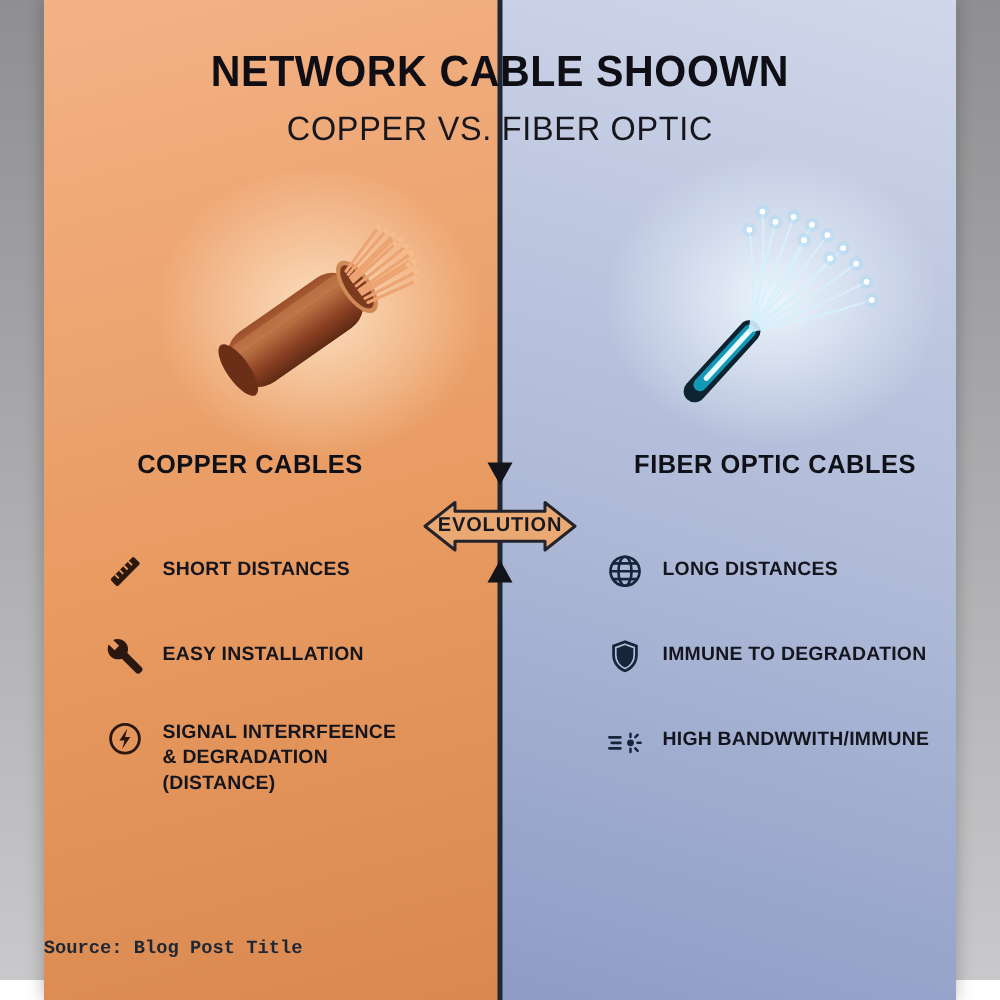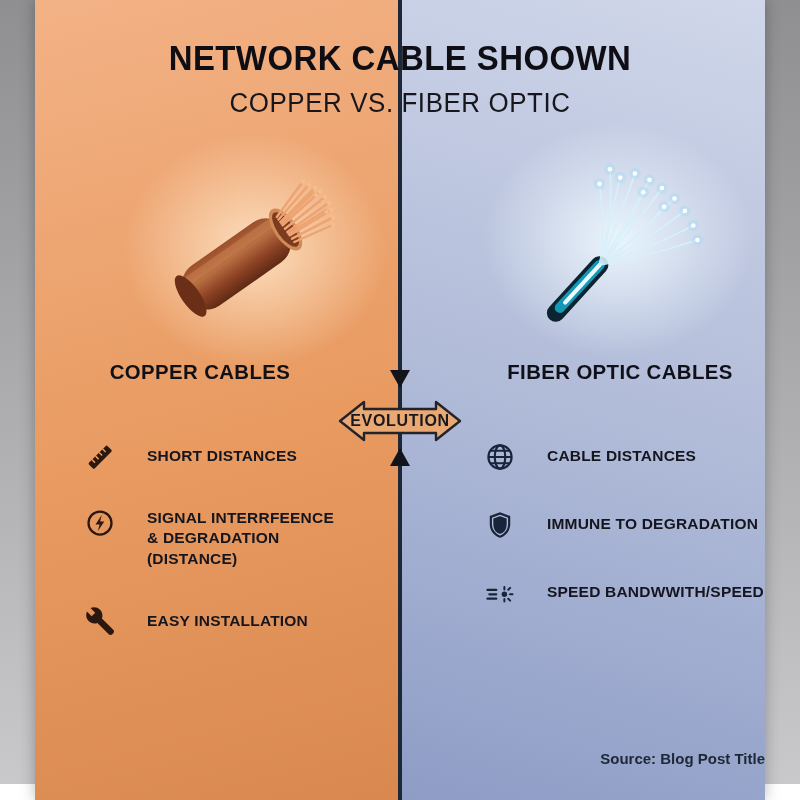--- a/index.html
+++ b/index.html
@@ -51,29 +51,29 @@
 
   .arrow { position:absolute; width:0; height:0; left:355px; }
   .arrow.down { top:370px; border-left:10px solid transparent; border-right:10px solid transparent;
                 border-top:18px solid #13131a; }
   .arrow.up   { top:448px; border-left:10px solid transparent; border-right:10px solid transparent;
                 border-bottom:18px solid #13131a; }
 
   .features { position:absolute; width:322px; }
   #features-copper { left:50px;  top:440px; color:var(--copper_icon,#2a1710); }
   #features-fiber  { left:450px; top:440px; color:var(--fiber_icon,#18243a); }
-  .feature { display:flex; align-items:center; gap:32px; margin-bottom:35px; min-height:33px; }
+  .feature { display:flex; align-items:center; gap:15px; margin-bottom:35px; min-height:33px; }
   .feature.top-align { align-items:flex-start; }
   .feature .ficon { width:30px; height:30px; flex:0 0 30px; }
   .feature .ficon svg { width:100%; height:100%; display:block; }
   .feature .flabel { font-size:15.5px; font-weight:700; letter-spacing:.2px; color:#15151e;
                      white-space:pre-line; line-height:1.32; }
 
-  .source { position:absolute; top:750px; left:0; width:100%; text-align:right;
-            font-size:15px; font-weight:700; color:#1d2736; }
+  .source { position:absolute; top:750px; left:0; width:100%; text-align:left;
+            font-size:15px; font-weight:700; color:#1d2736;font-family:Liberation Mono, monospace; }
 </style>
 </head>
 <body>
 
 <div class="stage">
   <div class="card">
 
     <div class="half left"></div>
     <div class="half right"></div>
 
@@ -203,68 +203,68 @@
         <span class="ficon">
           <svg viewBox="0 0 24 24">
               <g transform="rotate(-45 12 12)">
             <rect x="1.5" y="9" width="21" height="6.5" rx="1.2" fill="currentColor"></rect>
             <path d="M6 9v3.4 M10 9v3.4 M14 9v3.4 M18 9v3.4" stroke="#e79a5f" stroke-width="1.2"></path>
           </g>
             </svg>
         </span>
         <span class="flabel">SHORT DISTANCES</span>
       </div>
+      <div class="feature">
+        <span class="ficon">
+          <svg viewBox="0 0 24 24">
+              <path fill="currentColor" d="M22.61 18.99l-9.08-9.08c.93-2.34.45-5.1-1.44-7C10.02.84 6.9.4 4.42 1.56L8.18 5.32 5.32 8.18 1.56 4.42C.4 6.9.84 10.02 2.91 12.09c1.9 1.9 4.66 2.37 7 1.44l9.08 9.08c.78.78 2.05.78 2.83 0l.79-.79c.79-.78.79-2.05 0-2.83z"></path>
+            </svg>
+        </span>
+        <span class="flabel">EASY INSTALLATION</span>
+      </div>
       <div class="feature top-align">
         <span class="ficon">
           <svg viewBox="0 0 24 24" fill="none">
             <circle cx="12" cy="12" r="9.2" stroke="currentColor" stroke-width="1.8"></circle>
             <path d="M13.4 5.6 8.4 13.1h3.3l-1.5 5.5 5.2-7.8h-3.3l1.3-5.2z" fill="currentColor"></path>
           </svg>
         </span>
         <span class="flabel">SIGNAL INTERRFEENCE
 &amp; DEGRADATION
 (DISTANCE)</span>
-      </div>
-      <div class="feature">
-        <span class="ficon">
-          <svg viewBox="0 0 24 24">
-              <path fill="currentColor" d="M22.61 18.99l-9.08-9.08c.93-2.34.45-5.1-1.44-7C10.02.84 6.9.4 4.42 1.56L8.18 5.32 5.32 8.18 1.56 4.42C.4 6.9.84 10.02 2.91 12.09c1.9 1.9 4.66 2.37 7 1.44l9.08 9.08c.78.78 2.05.78 2.83 0l.79-.79c.79-.78.79-2.05 0-2.83z"></path>
-            </svg>
-        </span>
-        <span class="flabel">EASY INSTALLATION</span>
       </div>
     </div>
 
     <div class="features" id="features-fiber">
       <div class="feature">
         <span class="ficon">
           <svg viewBox="0 0 24 24" fill="none" stroke="currentColor" stroke-width="1.7">
             <circle cx="12" cy="12" r="9.3"></circle>
             <ellipse cx="12" cy="12" rx="4.2" ry="9.3"></ellipse>
             <path d="M2.7 12h18.6 M4.2 7h15.6 M4.2 17h15.6"></path>
           </svg>
         </span>
-        <span class="flabel">CABLE DISTANCES</span>
+        <span class="flabel">LONG DISTANCES</span>
       </div>
       <div class="feature">
         <span class="ficon">
           <svg viewBox="0 0 24 24">
             <path d="M12 1.8l8.2 3v6.4c0 5.2-3.5 9.6-8.2 11-4.7-1.4-8.2-5.8-8.2-11V4.8l8.2-3z" fill="currentColor"></path>
             <path d="M12 4.3l5.9 2.2v4.8c0 3.9-2.5 7.3-5.9 8.5-3.4-1.2-5.9-4.6-5.9-8.5V6.5l5.9-2.2z" fill="none" stroke="#b3bdd9" stroke-width="1.1"></path>
           </svg>
         </span>
         <span class="flabel">IMMUNE TO DEGRADATION</span>
       </div>
       <div class="feature">
         <span class="ficon">
           <svg viewBox="0 0 24 24" fill="none" stroke="currentColor" stroke-width="1.8" stroke-linecap="round">
             <path d="M2 9.5h7 M3.5 13h5.5 M2 16.5h7"></path>
             <circle cx="15.5" cy="13" r="2.2" fill="currentColor" stroke="none"></circle>
             <path d="M15.5 7.2v2 M15.5 16.8v2 M20 13h2 M18.6 9.4l1.5-1.5 M18.6 16.6l1.5 1.5" stroke-width="1.6"></path>
           </svg>
         </span>
-        <span class="flabel">SPEED BANDWWITH/SPEED</span>
+        <span class="flabel">HIGH BANDWWITH/IMMUNE</span>
       </div>
     </div>
 
     <div class="source">Source: Blog Post Title</div>
   </div>
 </div>
 
 </body></html>

